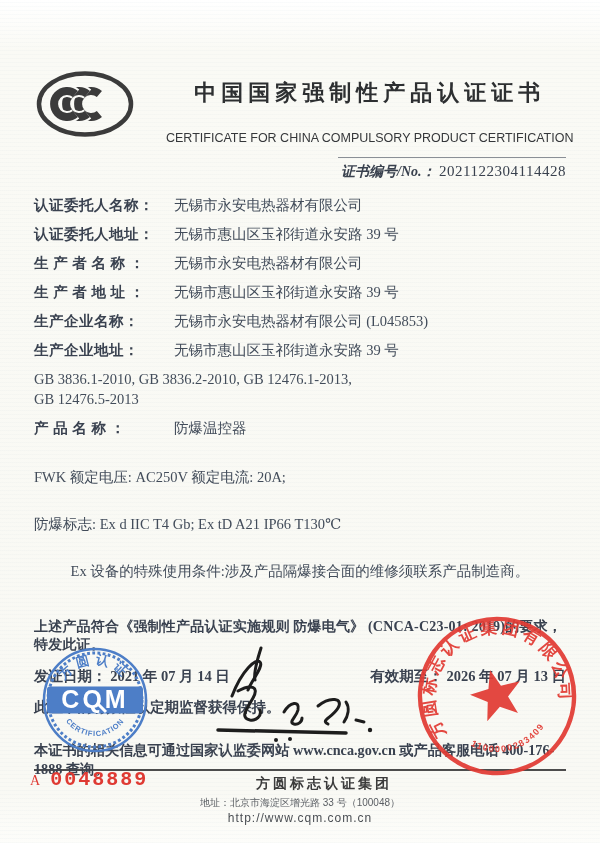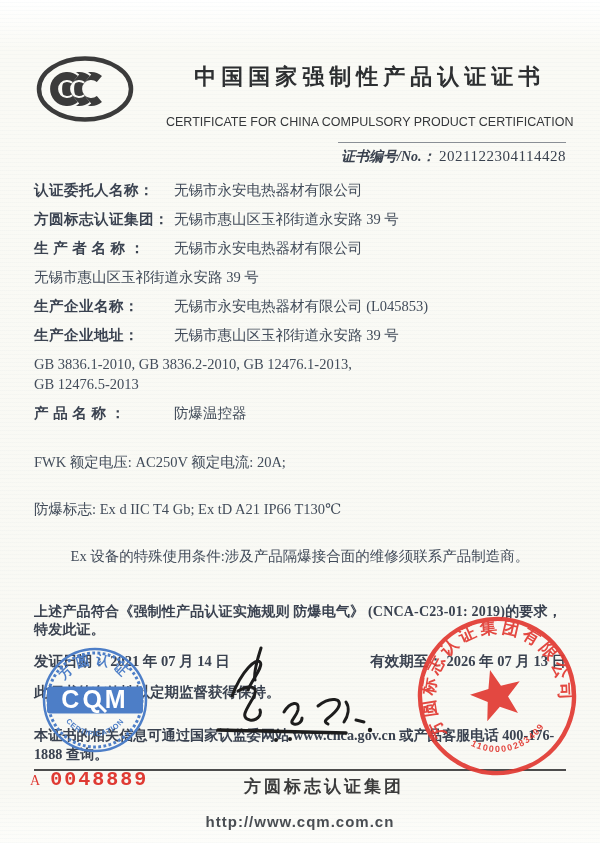--- a/index.html
+++ b/index.html
@@ -8,21 +8,21 @@
   .page {
     position:relative; width:600px; height:843px; overflow:hidden;
     background:
       repeating-linear-gradient(0deg, rgba(170,190,205,0.06) 0 1px, transparent 1px 4px),
       linear-gradient(180deg,#ffffff 0%, #fafaf5 6%, #f9f9f4 94%, #fdfdfa 100%);
     color:#3e4654;
   }
   .content { padding:0 34px; position:relative; z-index:2; }
 
   
-  .header { display:flex; align-items:center; padding-top:52px;gap:28px; }
+  .header { display:flex; align-items:flex-end; padding-top:67px;gap:28px; }
   .ccc-wrap { flex:none; width:104px; }
   .titles { flex:1; text-align:center; padding-top:8px; }
   .title { font-size:22px; letter-spacing:5px; color:#2d2f31; font-weight:600; white-space:nowrap; }
   .subtitle { font-family:"Liberation Sans","DejaVu Sans",sans-serif; font-size:12.5px; color:#35373a; margin-top:23px; white-space:nowrap; }
 
   .certno-row { margin-top:12px; }
   .certno-rule { width:228px; margin-left:auto; border-top:1.5px solid #8a8f96; }
   .certno { text-align:right; padding-top:5px; font-size:14px; color:#39414e; }
   .certno .lbl { font-weight:bold; font-style:italic; }
   .certno .num { font-size:15px; letter-spacing:0.5px; }
@@ -39,23 +39,23 @@
   .dates { display:flex; justify-content:space-between; margin-top:13px; font-size:14.5px; font-weight:bold; color:#3a4250; }
   .validity { margin-top:12px; font-size:14.5px; font-weight:600; color:#3a4250; }
   .infonote { margin-top:24px; font-size:14.2px; font-weight:600; color:#3a4250; }
 
   
   .cqm-logo { position:absolute; left:40px; top:645px; z-index:2; }
   .signature { position:absolute; left:198px; top:636px; z-index:2; }
   .red-stamp { position:absolute; left:412px; top:611px; z-index:4; opacity:0.93; }
   .foot-rule { position:absolute; left:34px; right:34px; top:769px; border-top:2px solid #4c4c4c; z-index:1; }
   .footblock { position:absolute; left:0; right:0; top:775px; text-align:center; z-index:2; }
-  .foot-company { font-size:17px; font-weight:bold; letter-spacing:3px; color:#3b3b3b;padding-left:48px; }
+  .foot-company { font-size:14px; font-weight:bold; letter-spacing:3px; color:#3b3b3b;padding-left:48px; }
   .foot-addr { font-family:"Liberation Sans","DejaVu Sans",sans-serif; font-size:10px; color:#5a5e63; margin-top:3px; }
-  .foot-web { font-family:"Liberation Sans","DejaVu Sans",sans-serif; font-size:15px; font-weight:bold; letter-spacing:1px; color:#4a4e53; margin-top:15px; }
+  .foot-web { font-family:"Liberation Sans","DejaVu Sans",sans-serif; font-size:12px; font-weight:normal; letter-spacing:1px; color:#4a4e53; margin-top:1px; }
   .serial { position:absolute; left:30px; top:768px; color:#df3a33; z-index:2; font-family:"Liberation Mono","DejaVu Sans Mono",monospace; }
   .serial .pfx { font-size:14px; margin-right:10px; font-family:"Liberation Serif",serif; }
   .serial .num { font-size:20px; font-weight:bold; letter-spacing:2px; }
 </style>
 </head>
 <body>
 
 <div class="page">
   <div class="content">
 
@@ -83,28 +83,29 @@
         <span class="num">2021122304114428</span>
       </div>
     </div>
 
     <div class="fields">
       <div class="frow">
         <div class="flabel">认证委托人名称：</div>
         <div class="fvalue">无锡市永安电热器材有限公司</div>
       </div>
       <div class="frow">
-        <div class="flabel">方圆标志认证集团：</div>
+        <div class="flabel">认证委托人地址：</div>
         <div class="fvalue">无锡市惠山区玉祁街道永安路 39 号</div>
       </div>
       <div class="frow">
         <div class="flabel">生 产 者 名 称 ：</div>
         <div class="fvalue">无锡市永安电热器材有限公司</div>
       </div>
       <div class="frow">
+        <div class="flabel">生 产 者 地 址 ：</div>
         <div class="fvalue">无锡市惠山区玉祁街道永安路 39 号</div>
       </div>
       <div class="frow">
         <div class="flabel">生产企业名称：</div>
         <div class="fvalue">无锡市永安电热器材有限公司 (L045853)</div>
       </div>
       <div class="frow">
         <div class="flabel">生产企业地址：</div>
         <div class="fvalue">无锡市惠山区玉祁街道永安路 39 号</div>
       </div>
@@ -196,19 +197,20 @@
       <text font-size="9" font-weight="bold" fill="#e23b34" letter-spacing="1.5" font-family="Liberation Sans,sans-serif">
         <textPath href="#stampNum" startOffset="50%" text-anchor="middle">1100000283409</textPath>
       </text>
     </svg>
   </div>
 
   <div class="foot-rule"></div>
 
   <div class="footblock">
     <div class="foot-company">方圆标志认证集团</div>
+    <div class="foot-addr">地址：北京市海淀区增光路 33 号（100048）</div>
     <div class="foot-web">http://www.cqm.com.cn</div>
   </div>
 
   <div class="serial">
     <span class="pfx">A</span><span class="num">0048889</span>
   </div>
 </div>
 
 </body></html>

